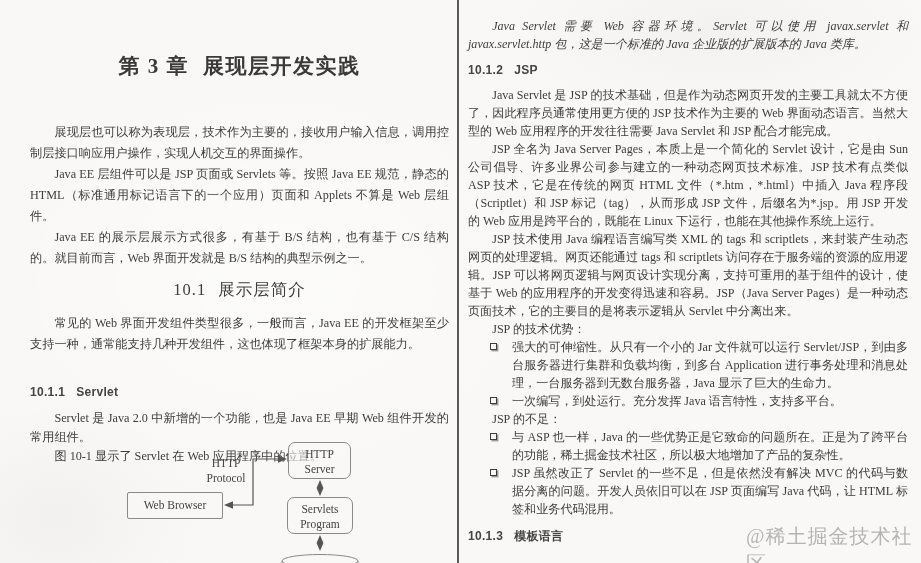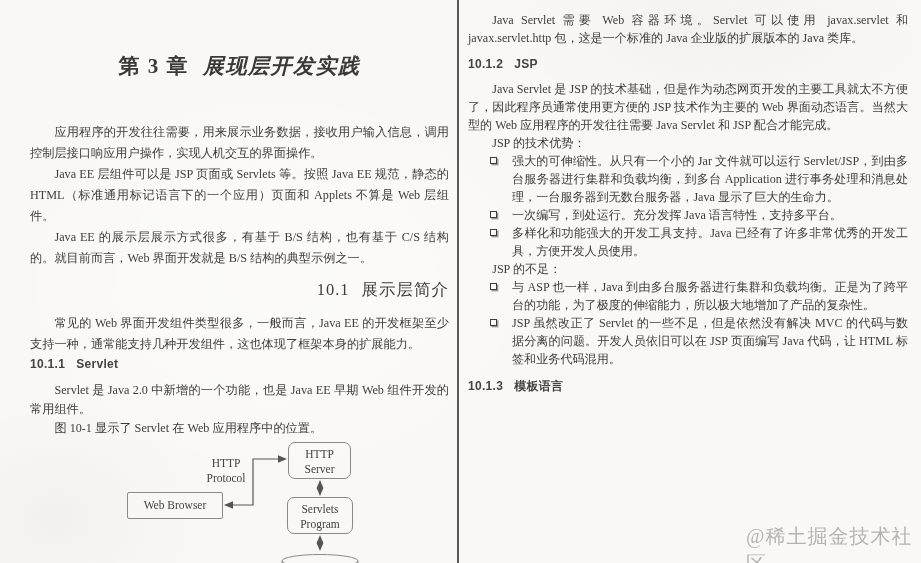--- a/index.html
+++ b/index.html
@@ -12,66 +12,66 @@
       radial-gradient(ellipse 200px 160px at 6% 92%, rgba(120,120,115,0.06), transparent 70%),
       radial-gradient(ellipse 400px 300px at 30% 50%, rgba(255,255,255,0.5), transparent 70%);
     font-family:"Liberation Serif","DejaVu Serif",serif;
     color:#3e3d3b;
   }
   .divider { position:absolute; left:457px; top:0; width:1.5px; height:563px; background:#5a5a58; }
 
   
   .col-left { position:absolute; left:30px; top:0; width:419px; }
   .chapter-title { margin-top:52px; text-align:center; font-size:21px; font-weight:bold; letter-spacing:1.5px; color:#3a3938; }
-  .chapter-title .t2 { margin-left:14px;font-style:italic; }
+  .chapter-title .t2 { margin-left:14px; }
   .col-left p { font-size:12.2px; line-height:21px; text-align:justify; text-indent:2em; }
   .col-left p.first { margin-top:42px; }
-  .section-heading { margin:10px 0 12px; text-align:right; font-size:16.5px; font-weight:normal; letter-spacing:1px; }
+  .section-heading { margin:10px 0 12px; text-align:center; font-size:16.5px; font-weight:normal; letter-spacing:1px; }
   .section-heading .t2 { margin-left:12px; }
   .sub-heading { font-family:"Liberation Sans","DejaVu Sans",sans-serif; font-size:12px; font-weight:600; color:#454442; letter-spacing:0.3px; }
-  .col-left .sub-heading { margin:2px 0 10px; }
+  .col-left .sub-heading { margin:30px 0 10px; }
   .sub-heading .t2 { margin-left:11px; }
   .col-left p.tight { line-height:19px; }
   .col-left p.m6 { margin-top:6px; }
 
   
   .figure { position:absolute; left:100px; top:438px; width:370px; height:125px; }
   .figure svg { position:absolute; left:0; top:0; }
   .fnode { position:absolute; border:1px solid #8a8a86; background:rgba(250,249,247,0.6);
            font-size:11.5px; color:#444340; text-align:center; }
   .fnode .ln { display:block; line-height:14.5px; }
   .node-http   { left:188px; top:4px;  width:63px; height:37px; border-radius:7px; padding-top:4px; }
   .node-serv   { left:187px; top:59px; width:66px; height:37px; border-radius:7px; padding-top:4px; }
   .node-browser{ left:27px;  top:54px; width:96px; height:27px; border-radius:2px; line-height:25px; }
   .flabel { position:absolute; left:103px; top:18px; width:46px; text-align:center;
             font-size:11.5px; color:#444340; }
   .flabel .ln { display:block; line-height:15px; }
 
   
   .col-right { position:absolute; left:468px; top:0; width:440px; font-size:12.1px; }
   .col-right p { line-height:18px; text-align:justify; text-indent:2em; }
-  .col-right p.top { margin-top:11px; }
+  .col-right p.top { margin-top:17px;font-style:italic; }
   .col-right .sub-heading { margin:10px 0 9px; }
   .lead { line-height:18px; text-indent:2em; }
   .bullet-item { position:relative; padding-left:44px; line-height:18px; text-align:justify; }
   .bullet-item .sq { position:absolute; left:22px; top:4.5px; width:7px; height:7px;
                      border:1.2px solid #3e3d3b; box-shadow:1.4px 1.4px 0 rgba(62,61,59,0.5); background:transparent; }
 
   .watermark { position:absolute; left:746px; top:523px; font-size:20px; letter-spacing:1px;
                color:#b5b4b2; font-weight:normal; }
 </style>
 </head>
 <body>
 
 <div class="page">
 
   <div class="col-left">
     <h1 class="chapter-title"><span>第 3 章</span><span class="t2">展现层开发实践</span></h1>
 
-    <p class="first">应用程序的开发往往需要，用来展示业务数据，接收用户输入信息，调用控制层接口响应用户操作，实现人机交互的界面操作。</p>
+    <p class="first">展现层也可以称为表现层，技术作为主要的，接收用户输入信息，调用控制层接口响应用户操作，实现人机交互的界面操作。</p>
     <p>Java EE 层组件可以是 JSP 页面或 Servlets 等。按照 Java EE 规范，静态的 HTML（标准通用标记语言下的一个应用）页面和 Applets 不算是 Web 层组件。</p>
     <p>Java EE 的展示层展示方式很多，有基于 B/S 结构，也有基于 C/S 结构的。就目前而言，Web 界面开发就是 B/S 结构的典型示例之一。</p>
 
     <h2 class="section-heading"><span>10.1</span><span class="t2">展示层简介</span></h2>
 
     <p>常见的 Web 界面开发组件类型很多，一般而言，Java EE 的开发框架至少支持一种，通常能支持几种开发组件，这也体现了框架本身的扩展能力。</p>
 
     <h3 class="sub-heading"><span>10.1.1</span><span class="t2">Servlet</span></h3>
 
     <p class="tight m6">Servlet 是 Java 2.0 中新增的一个功能，也是 Java EE 早期 Web 组件开发的常用组件。</p>
@@ -119,30 +119,31 @@
   </div>
 
   <div class="divider"></div>
 
   <div class="col-right">
     <p class="top">Java Servlet 需要 Web 容器环境。Servlet 可以使用 javax.servlet 和 javax.servlet.http 包，这是一个标准的 Java 企业版的扩展版本的 Java 类库。</p>
 
     <h3 class="sub-heading"><span>10.1.2</span><span class="t2">JSP</span></h3>
 
     <p>Java Servlet 是 JSP 的技术基础，但是作为动态网页开发的主要工具就太不方便了，因此程序员通常使用更方便的 JSP 技术作为主要的 Web 界面动态语言。当然大型的 Web 应用程序的开发往往需要 Java Servlet 和 JSP 配合才能完成。</p>
+    <p>JSP 全名为 Java Server Pages，本质上是一个简化的 Servlet 设计，它是由 Sun 公司倡导、许多业界公司参与建立的一种动态网页技术标准。JSP 技术有点类似 ASP 技术，它是在传统的网页 HTML 文件（*.htm，*.html）中插入 Java 程序段（Scriptlet）和 JSP 标记（tag），从而形成 JSP 文件，后缀名为*.jsp。用 JSP 开发的 Web 应用是跨平台的，既能在 Linux 下运行，也能在其他操作系统上运行。</p>
+    <p>JSP 技术使用 Java 编程语言编写类 XML 的 tags 和 scriptlets，来封装产生动态网页的处理逻辑。网页还能通过 tags 和 scriptlets 访问存在于服务端的资源的应用逻辑。JSP 可以将网页逻辑与网页设计实现分离，支持可重用的基于组件的设计，使基于 Web 的应用程序的开发变得迅速和容易。JSP（Java Server Pages）是一种动态页面技术，它的主要目的是将表示逻辑从 Servlet 中分离出来。</p>
 
     <div class="lead">JSP 的技术优势：</div>
 
     <div class="bullet-item"><span class="sq"></span><span>强大的可伸缩性。从只有一个小的 Jar 文件就可以运行 Servlet/JSP，到由多台服务器进行集群和负载均衡，到多台 Application 进行事务处理和消息处理，一台服务器到无数台服务器，Java 显示了巨大的生命力。</span></div>
     <div class="bullet-item"><span class="sq"></span><span>一次编写，到处运行。充分发挥 Java 语言特性，支持多平台。</span></div>
-    <div class="bullet-item"><span class="sq"></span><span>多样化和功能强大的开发工具支持。Java 已经有了许多非常优秀的开发工具，方便开发人员使用。</span></div>
 
     <div class="lead">JSP 的不足：</div>
 
-    <div class="bullet-item"><span class="sq"></span><span>与 ASP 也一样，Java 到由多台服务器进行集群和负载均衡。正是为了跨平台的功能，为了极度的伸缩能力，所以极大地增加了产品的复杂性。</span></div>
+    <div class="bullet-item"><span class="sq"></span><span>与 ASP 也一样，Java 的一些优势正是它致命的问题所在。正是为了跨平台的功能，稀土掘金技术社区，所以极大地增加了产品的复杂性。</span></div>
     <div class="bullet-item"><span class="sq"></span><span>JSP 虽然改正了 Servlet 的一些不足，但是依然没有解决 MVC 的代码与数据分离的问题。开发人员依旧可以在 JSP 页面编写 Java 代码，让 HTML 标签和业务代码混用。</span></div>
 
     <h3 class="sub-heading"><span>10.1.3</span><span class="t2">模板语言</span></h3>
   </div>
 
   <div class="watermark">@稀土掘金技术社区</div>
 
 </div>
 
 </body></html>

